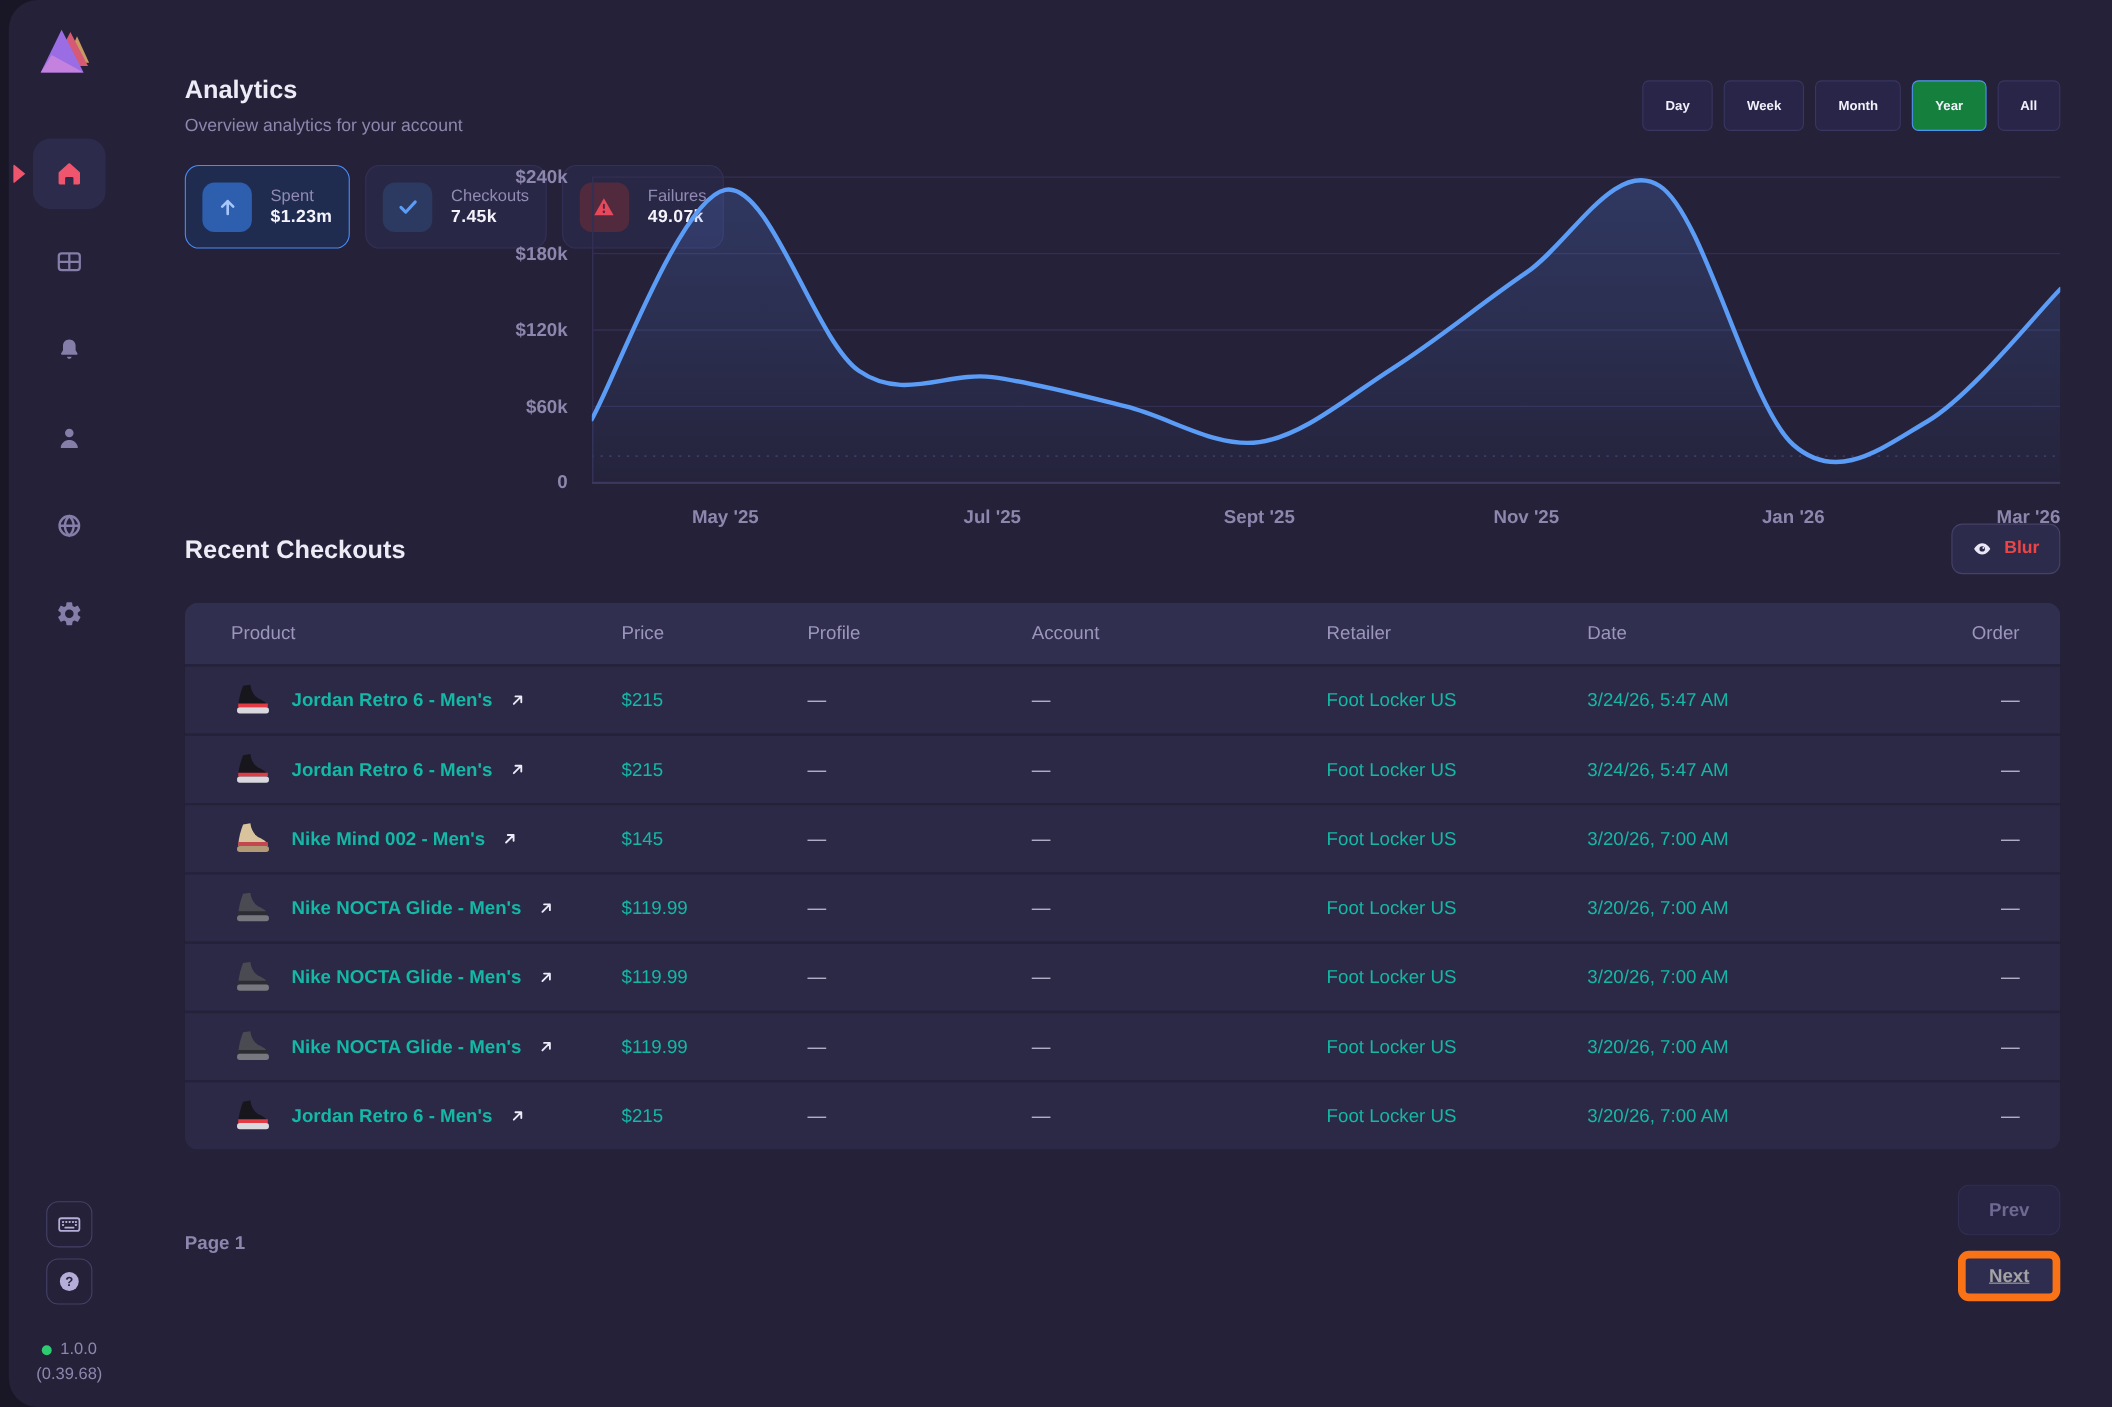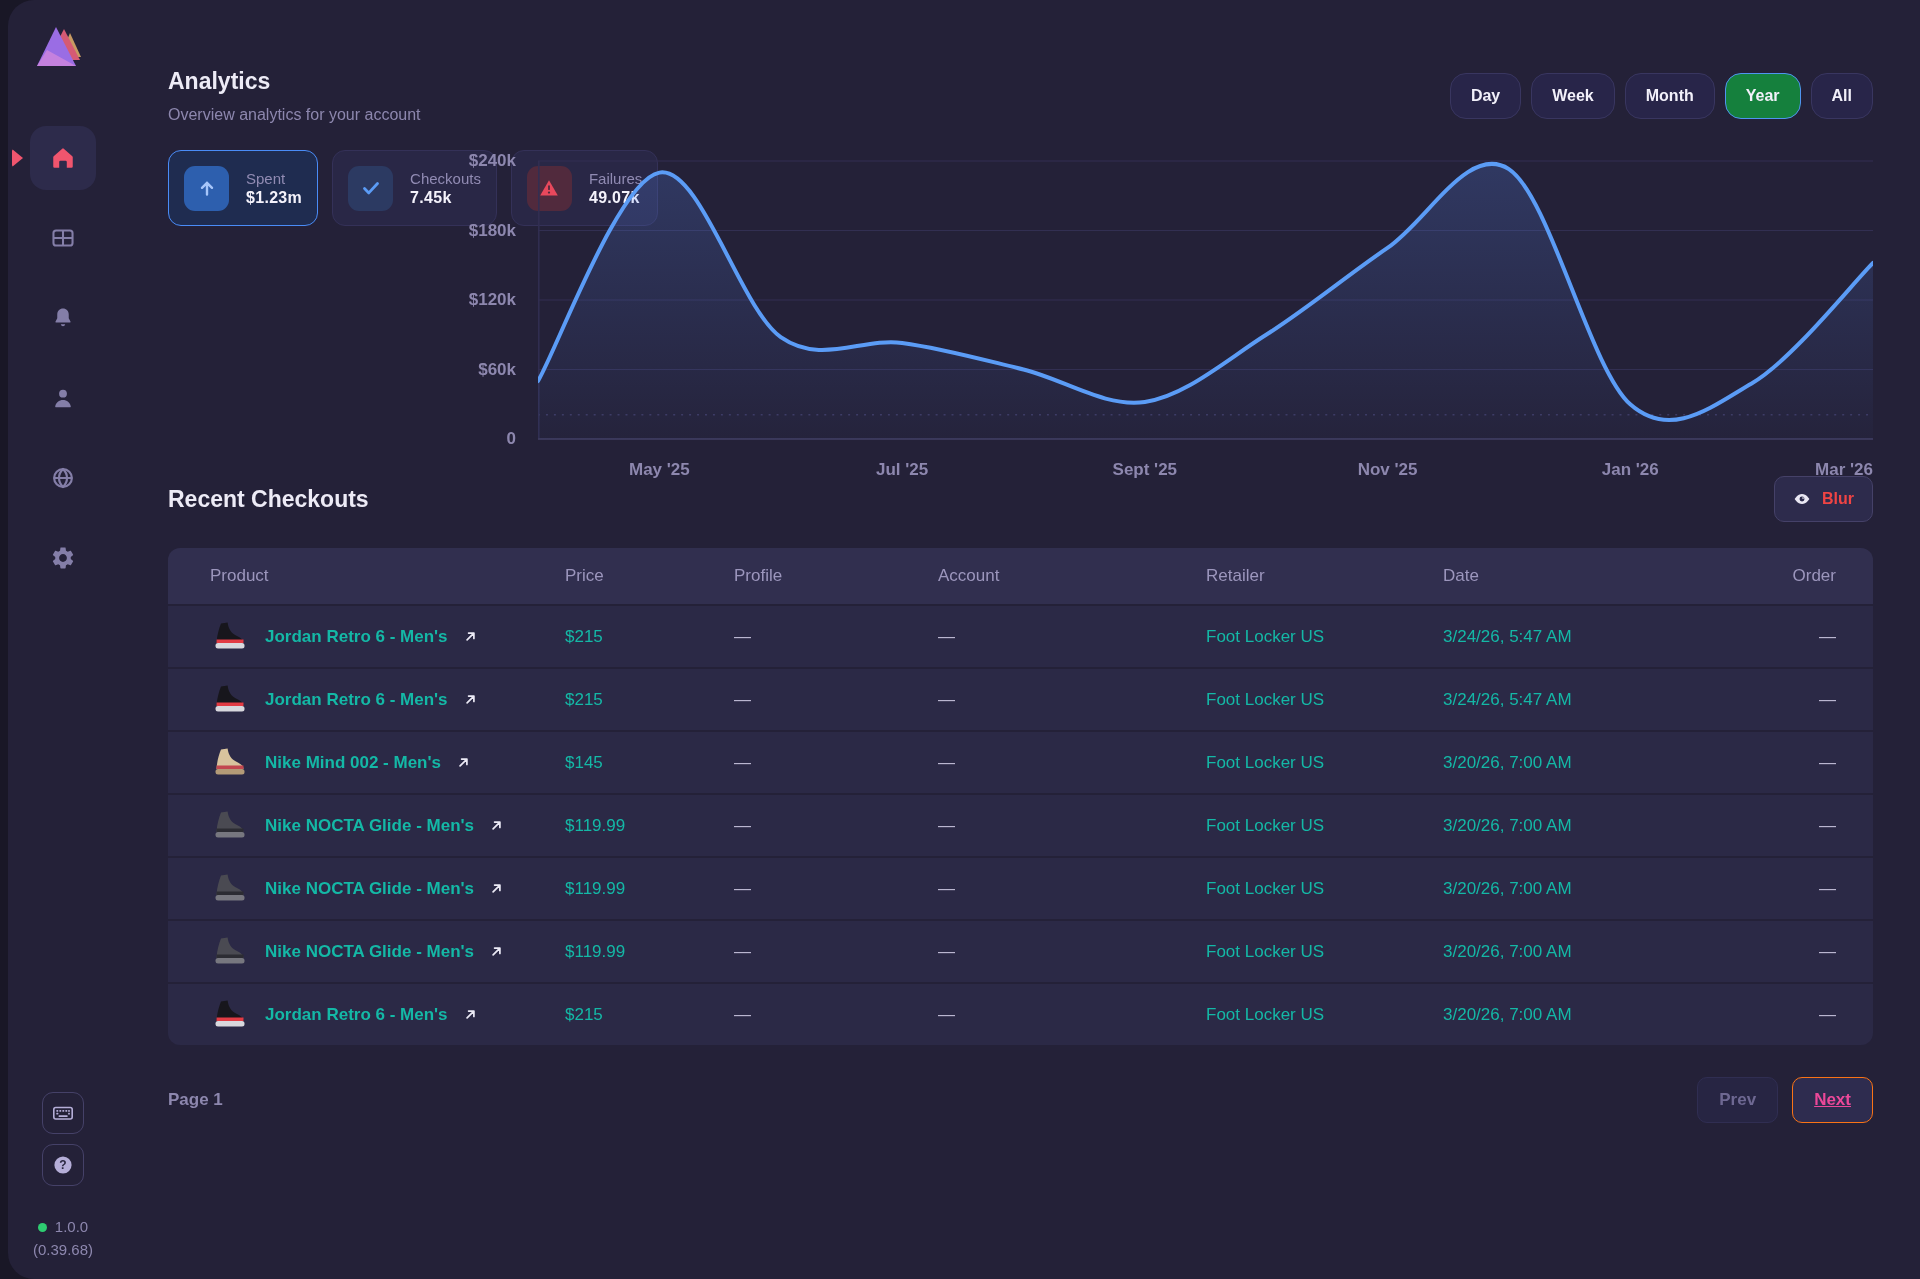--- a/index.html
+++ b/index.html
@@ -45,22 +45,22 @@
   .vsep { width:1px; height:24px; background:#3b3860; }
   .win-btn { background:none; border:none; padding:0; cursor:pointer; color:#d9d6e8;
     display:grid; place-items:center; width:28px; height:28px; }
   .win-btn svg { width:22px; height:22px; }
 
   
   .analytics-head { display:flex; justify-content:space-between; align-items:center; margin-top:42px; }
   .analytics-head h2 { margin:0 0 11px 0; font-size:23px; font-weight:700; }
   .analytics-head p { margin:0; font-size:16px; color:#8d87ae; }
   .periods { display:flex; gap:10px; }
-  .period { height:46px; padding:0 20px; border-radius:16px; background:#282549;
-    border:1px solid #393660; color:#f2f0fa; font-size:16px; font-weight:600;
+  .period { height:46px; padding:0 20px; border-radius:6px; background:#282549;
+    border:1px solid #393660; color:#f2f0fa; font-size:12px; font-weight:600;
     cursor:pointer; font-family:inherit; }
   .period.active { border:1.5px solid #4f94f0; background:#15803d; }
 
   .analytics-body { display:flex; margin-top:26px; }
   .stats { display:flex; gap:14px; width:258px; flex:none; }
   .stat { height:76px; border-radius:13px; background:#292746; border:1px solid #343158;
     display:flex; align-items:center; padding:0 15px; gap:17px; cursor:pointer; }
   .stat.active { background:#1f2c50; border:1.5px solid #4a8cf7; }
   .stat-icon { width:45px; height:45px; border-radius:11px; display:grid; place-items:center; flex:none; }
   .stat-icon svg { width:24px; height:24px; }
@@ -100,25 +100,25 @@
   .cell.dash { color:#bfbbd4; }
   .cell.right { text-align:right; }
   .product { display:flex; align-items:center; gap:15px; }
   .thumb { width:40px; height:40px; flex:none; display:grid; place-items:center; }
   .thumb svg { width:40px; height:40px; }
   .pname { font-weight:600; white-space:nowrap; }
   .ext { width:15px; height:15px; flex:none; }
 
   .pager { display:flex; justify-content:space-between; align-items:center; margin-top:32px; }
   .page-label { color:#8d87ae; font-size:17px; font-weight:600; }
-  .pager-btns { display:flex; gap:14px; }
+  .pager-btns { display:flex; gap:14px;flex-direction:column; }
   .pg-btn { height:46px; padding:0 21px; border-radius:10px; font-size:17px; font-weight:700;
     cursor:pointer; font-family:inherit; }
   .pg-btn.prev { background:#272543; color:#6e6892; border:1px solid #302e52; }
-  .pg-btn.next { background:#2e2c4f; color:#ec4899; border:1px solid #f97316;text-decoration:underline; }
+  .pg-btn.next { background:#2e2c4f; color:#a3a3a3; border:7px solid #f97316;text-decoration:underline; }
 </style>
 </head>
 <body>
 
 <div class="app">
 
   <aside class="sidebar">
     <div class="logo">
       <svg viewBox="0 0 56 56">
         <polygon points="35,13 46,37 25,37" fill="#c79a62"></polygon>

